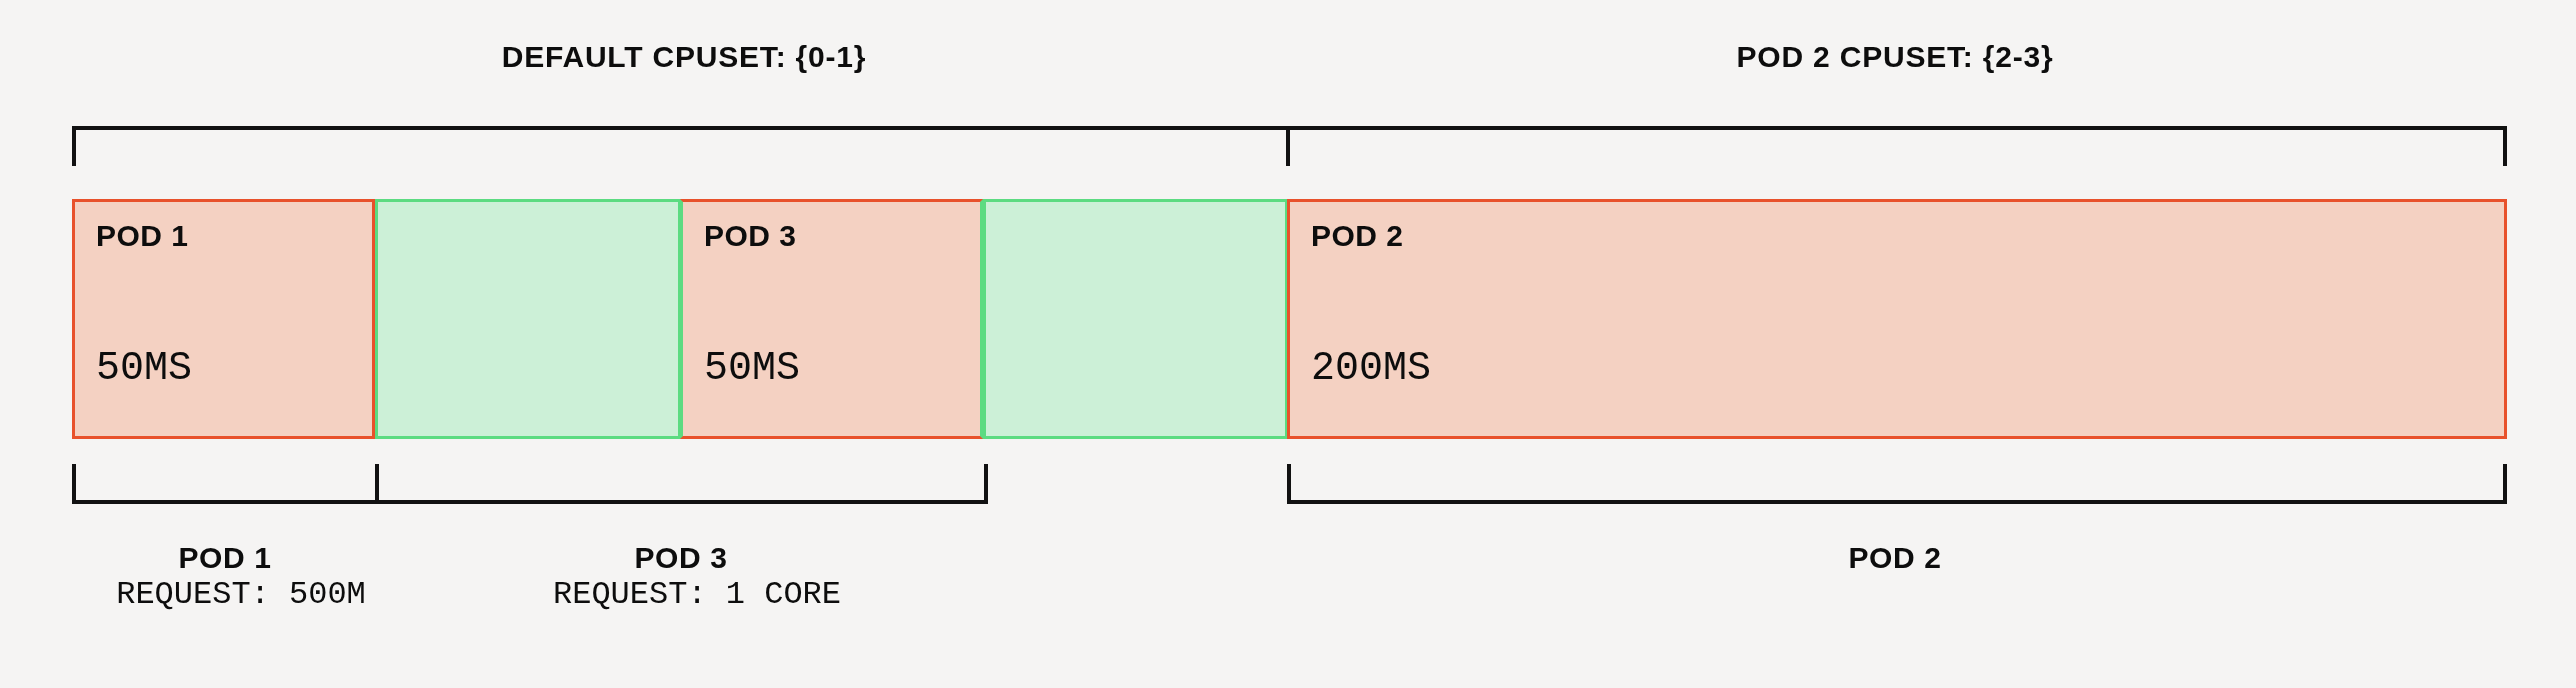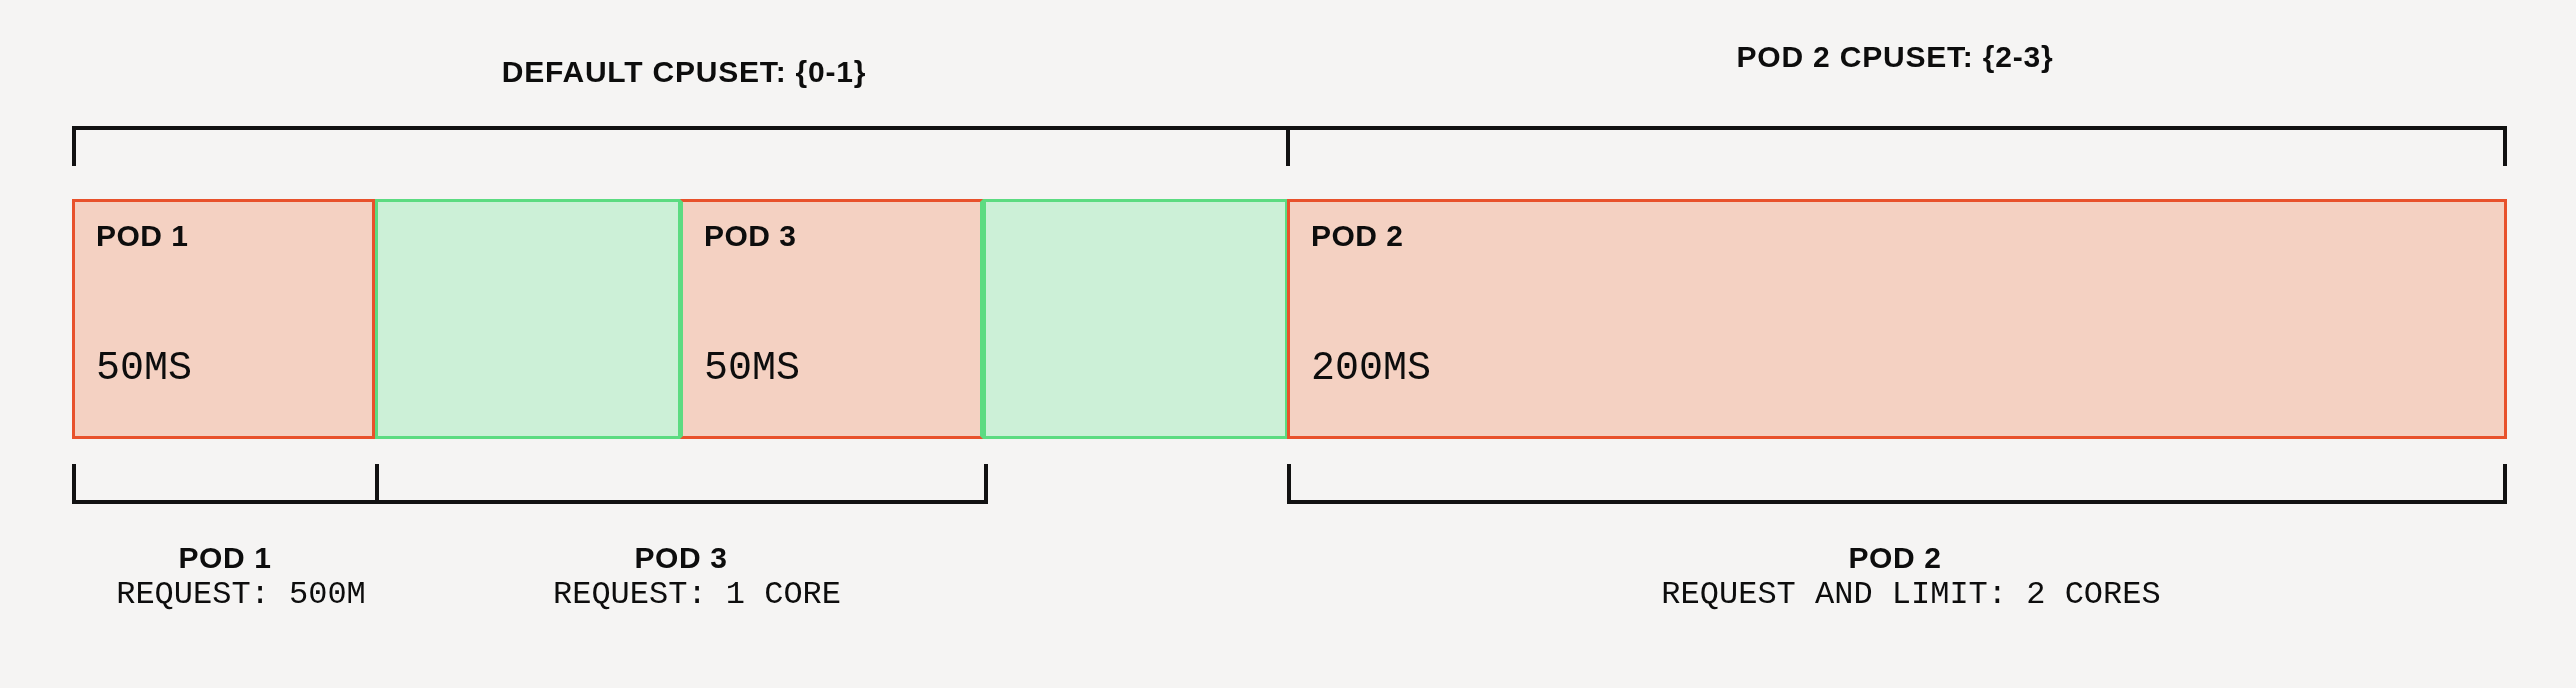--- a/index.html
+++ b/index.html
@@ -24,21 +24,21 @@
     position: absolute;
     font-family: "Liberation Sans", sans-serif;
     font-weight: bold;
     font-size: 30px;
     letter-spacing: 0.8px;
     color: #0d0d0d;
     text-align: center;
     white-space: nowrap;
     transform: translateX(-50%);
   }
-  #caption-default { left: 684px;  top: 55px; }
+  #caption-default { left: 684px;  top: 40px; }
   #caption-pod2    { left: 1895px; top: 40px; text-align: center; }
 
   
   .rule-h {
     position: absolute;
     height: 3.8px;
     background: #111111;
   }
   .rule-v {
     position: absolute;
@@ -186,17 +186,16 @@
     <span class="request-detail">REQUEST: 500M</span>
   </div>
 
   <div class="request-group" id="request-pod3">
     <span class="request-name">POD 3</span>
     <span class="request-detail">REQUEST: 1 CORE</span>
   </div>
 
   <div class="request-group" id="request-pod2">
     <span class="request-name">POD 2</span>
-    <span class="request-detail">REQUEST AND LIMIT: 2 CORES</span>
   </div>
 
 </div>
 
 
 </body></html>

